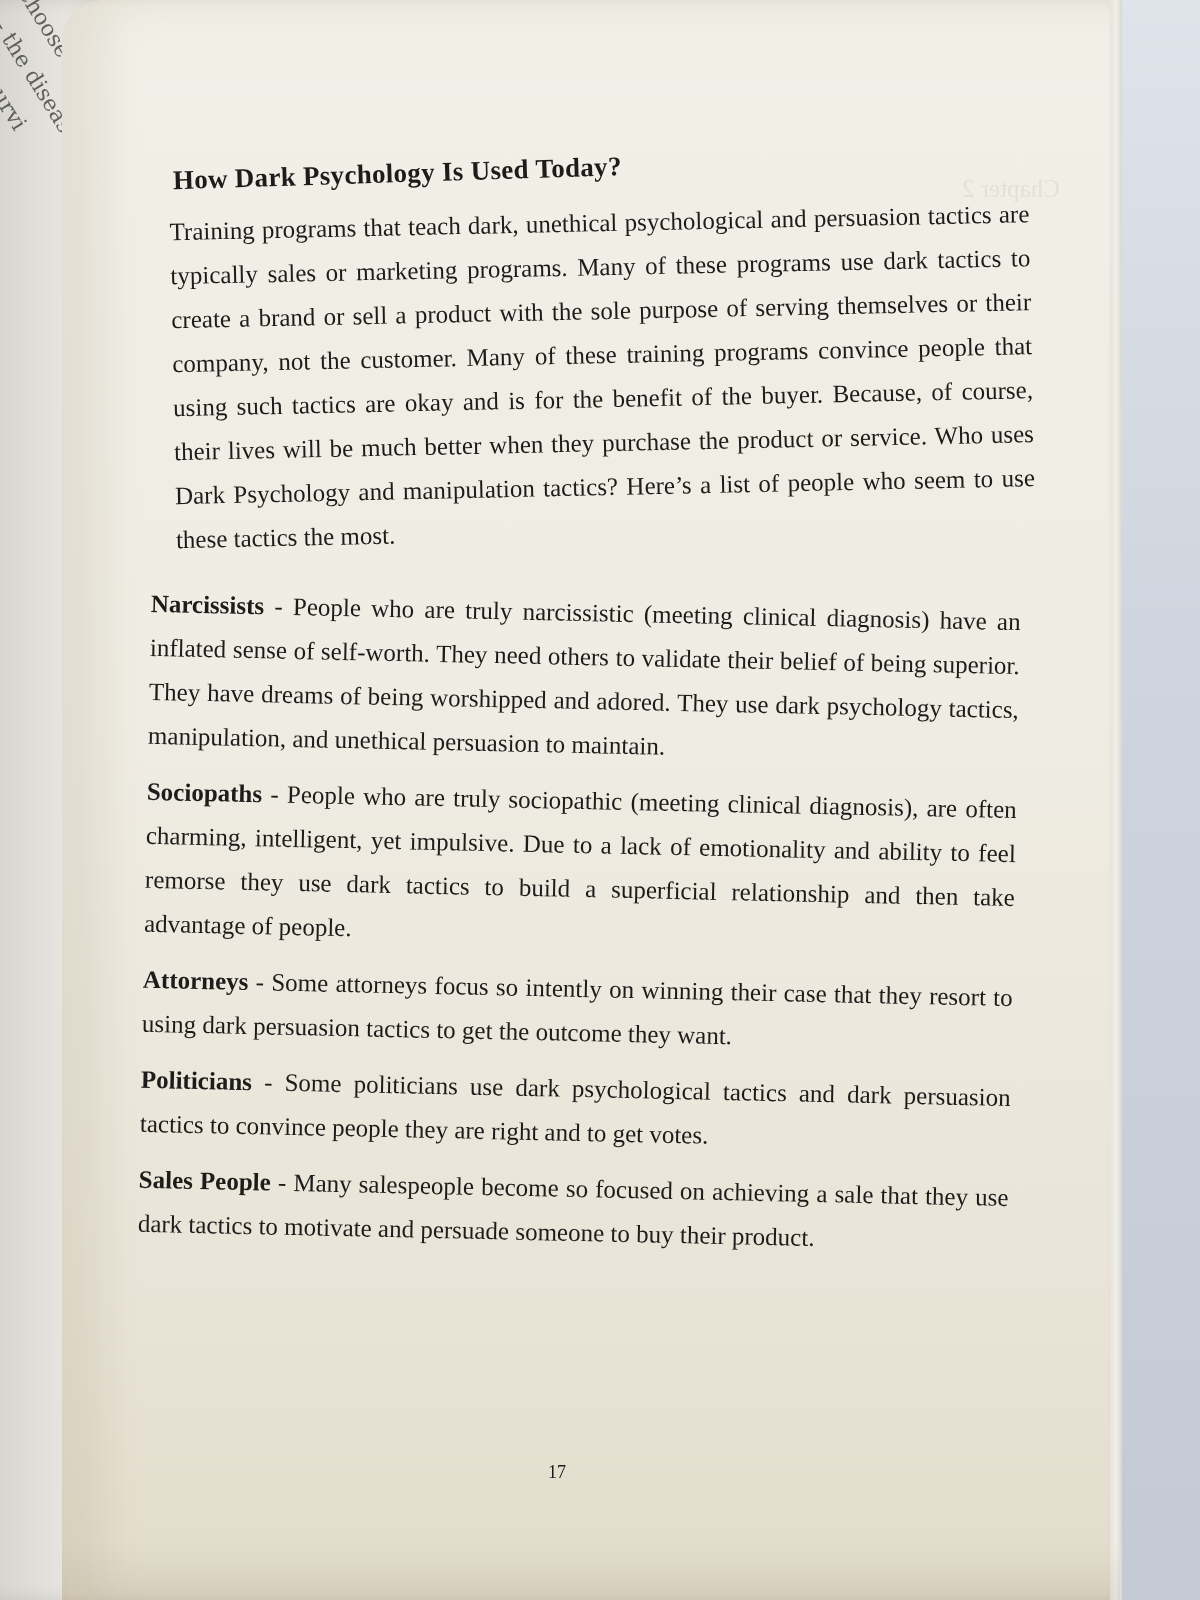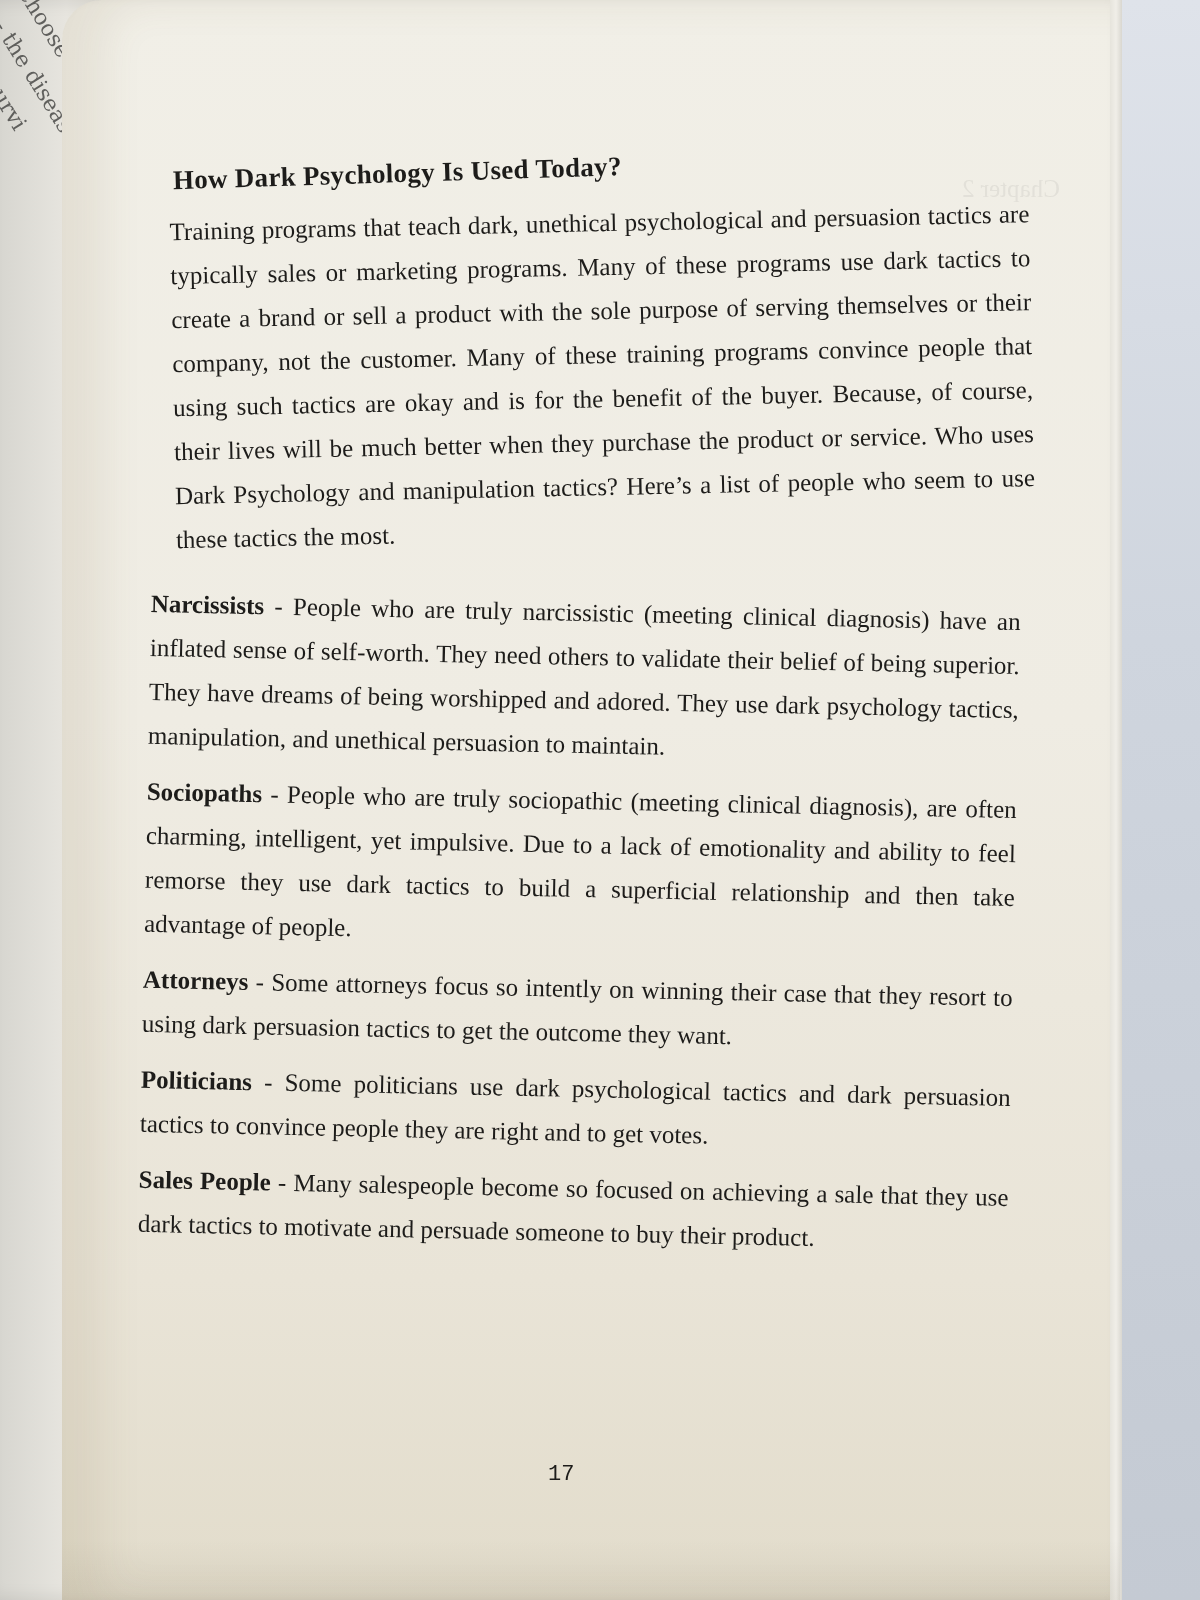--- a/index.html
+++ b/index.html
@@ -90,22 +90,22 @@
     .para.intro { margin-left: 10px; transform: rotate(-2.4deg); transform-origin: 0 0; margin-bottom: 20px; }
     .term {
       font-weight: bold;
     }
     .item { margin-bottom: 12px; }
     .item.i0 { margin-left: 0px; }
     .page-number {
       position: absolute;
       left: 548px;
       top: 1462px;
-      font-family: Liberation Mono, monospace;
-      font-size: 22px;
+      font-family: Liberation Serif, serif;
+      font-size: 18px;
       color: #1d1c1a;
     }
     .bottom-shadow {
       position: absolute;
       left: 62px; bottom: 0;
       width: 1058px; height: 60px;
       background: linear-gradient(180deg, rgba(0,0,0,0) 0%, rgba(90,80,60,0.08) 100%);
     }
     .ghost {
       position: absolute;

